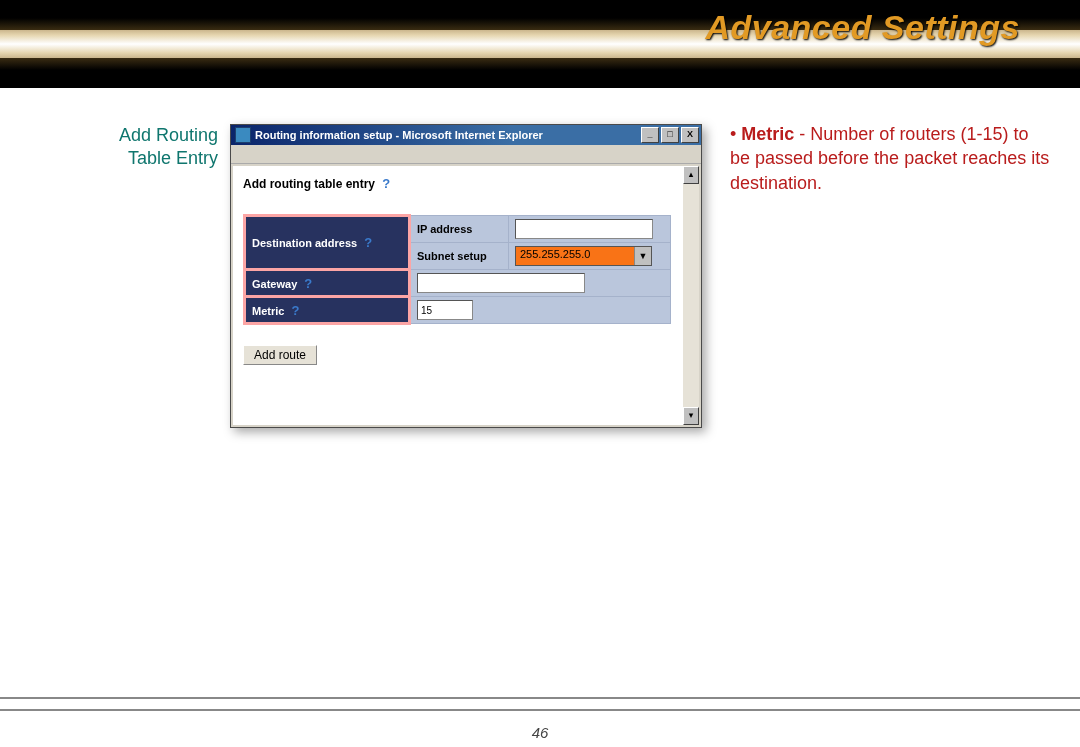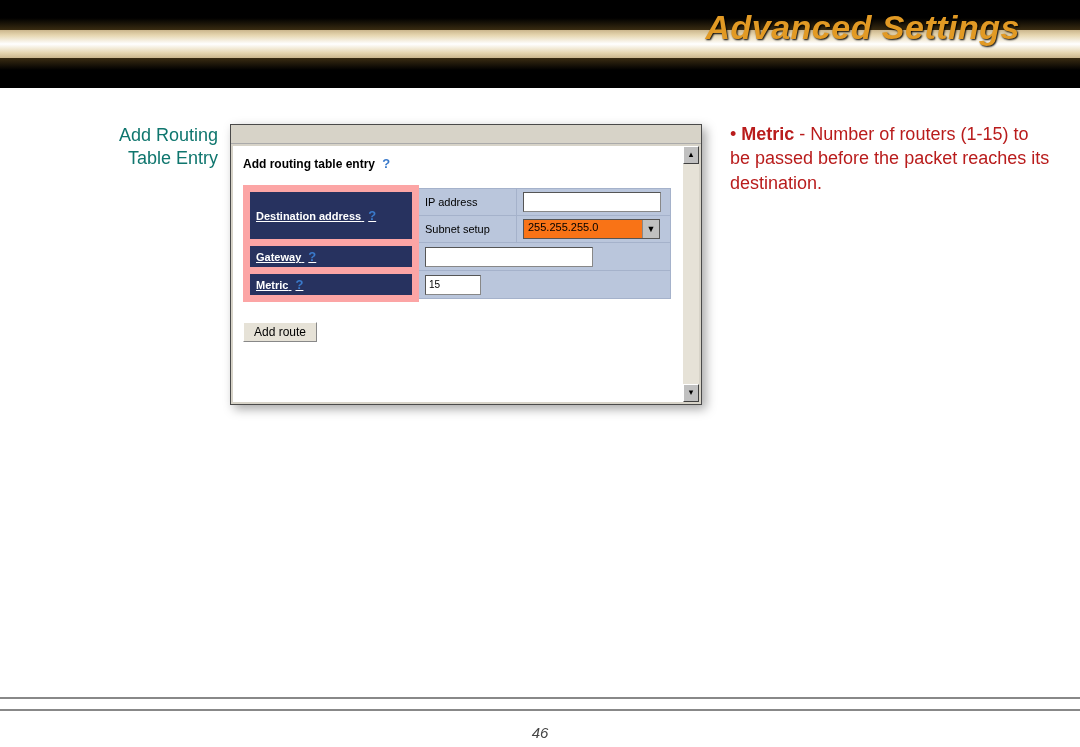--- a/index.html
+++ b/index.html
@@ -146,21 +146,21 @@
   }
   .toolbar-gap {
     height:18px;
     background:#d7d3c8;
     border-bottom:1px solid #aaa;
   }
   .section-title {
     font-weight:bold;
     font-size:12px;
     color:#000;
-    margin-bottom:14px;
+    margin-bottom:23px;
   }
   .help-q {
     color:#3a7acb;
     font-weight:bold;
     font-size:13px;
     margin-left:4px;
     cursor:help;
   }
 
   table.form-tbl {
@@ -170,30 +170,29 @@
   }
   table.form-tbl td {
     padding:3px 6px;
     vertical-align:middle;
   }
   .cell-darkblue {
     background:#27325f;
     color:#fff;
     font-weight:bold;
     width:150px;
-    border:7px solid #fca5a5;
-    text-decoration:underline;
+    border:3px solid #fca5a5;
   }
   .cell-lightblue {
     background:#bac6dc;
     color:#000;
     border:1px solid #a5b2cb;
   }
   .cell-lightblue.lbl-col {
-    font-weight:normal; width:85px;
+    font-weight:bold; width:85px;
   }
   input[type=text] {
     background:#fff;
     border:1px solid #888;
     border-top-color:#555; border-left-color:#555;
     padding:1px 3px;
     font-size:10px;
     height:16px;
     box-sizing:content-box;
   }
@@ -251,20 +250,29 @@
   <span>Add Routing</span><br>
   <span>Table Entry</span>
 </div>
 
 <div class="right-desc">
   <span class="bullet">•</span>
   <b>Metric</b><span> - </span><span>Number of routers (1-15) to be passed before the packet reaches its destination.</span>
 </div>
 
 <div class="ie-window">
+  <div class="titlebar">
+    <span class="tb-icon"></span>
+    <span class="title-text">Routing information setup - Microsoft Internet Explorer</span>
+    <div class="win-buttons">
+      <div class="win-btn">_</div>
+      <div class="win-btn">□</div>
+      <div class="win-btn">X</div>
+    </div>
+  </div>
   <div class="toolbar-gap"></div>
   <div class="win-content">
     <div class="scrollbar">
       <div class="arrow">▴</div>
       <div class="arrow bot">▾</div>
     </div>
 
     <div style="padding-right:18px;">
       <div class="section-title">
         <span>Add routing table entry</span>

